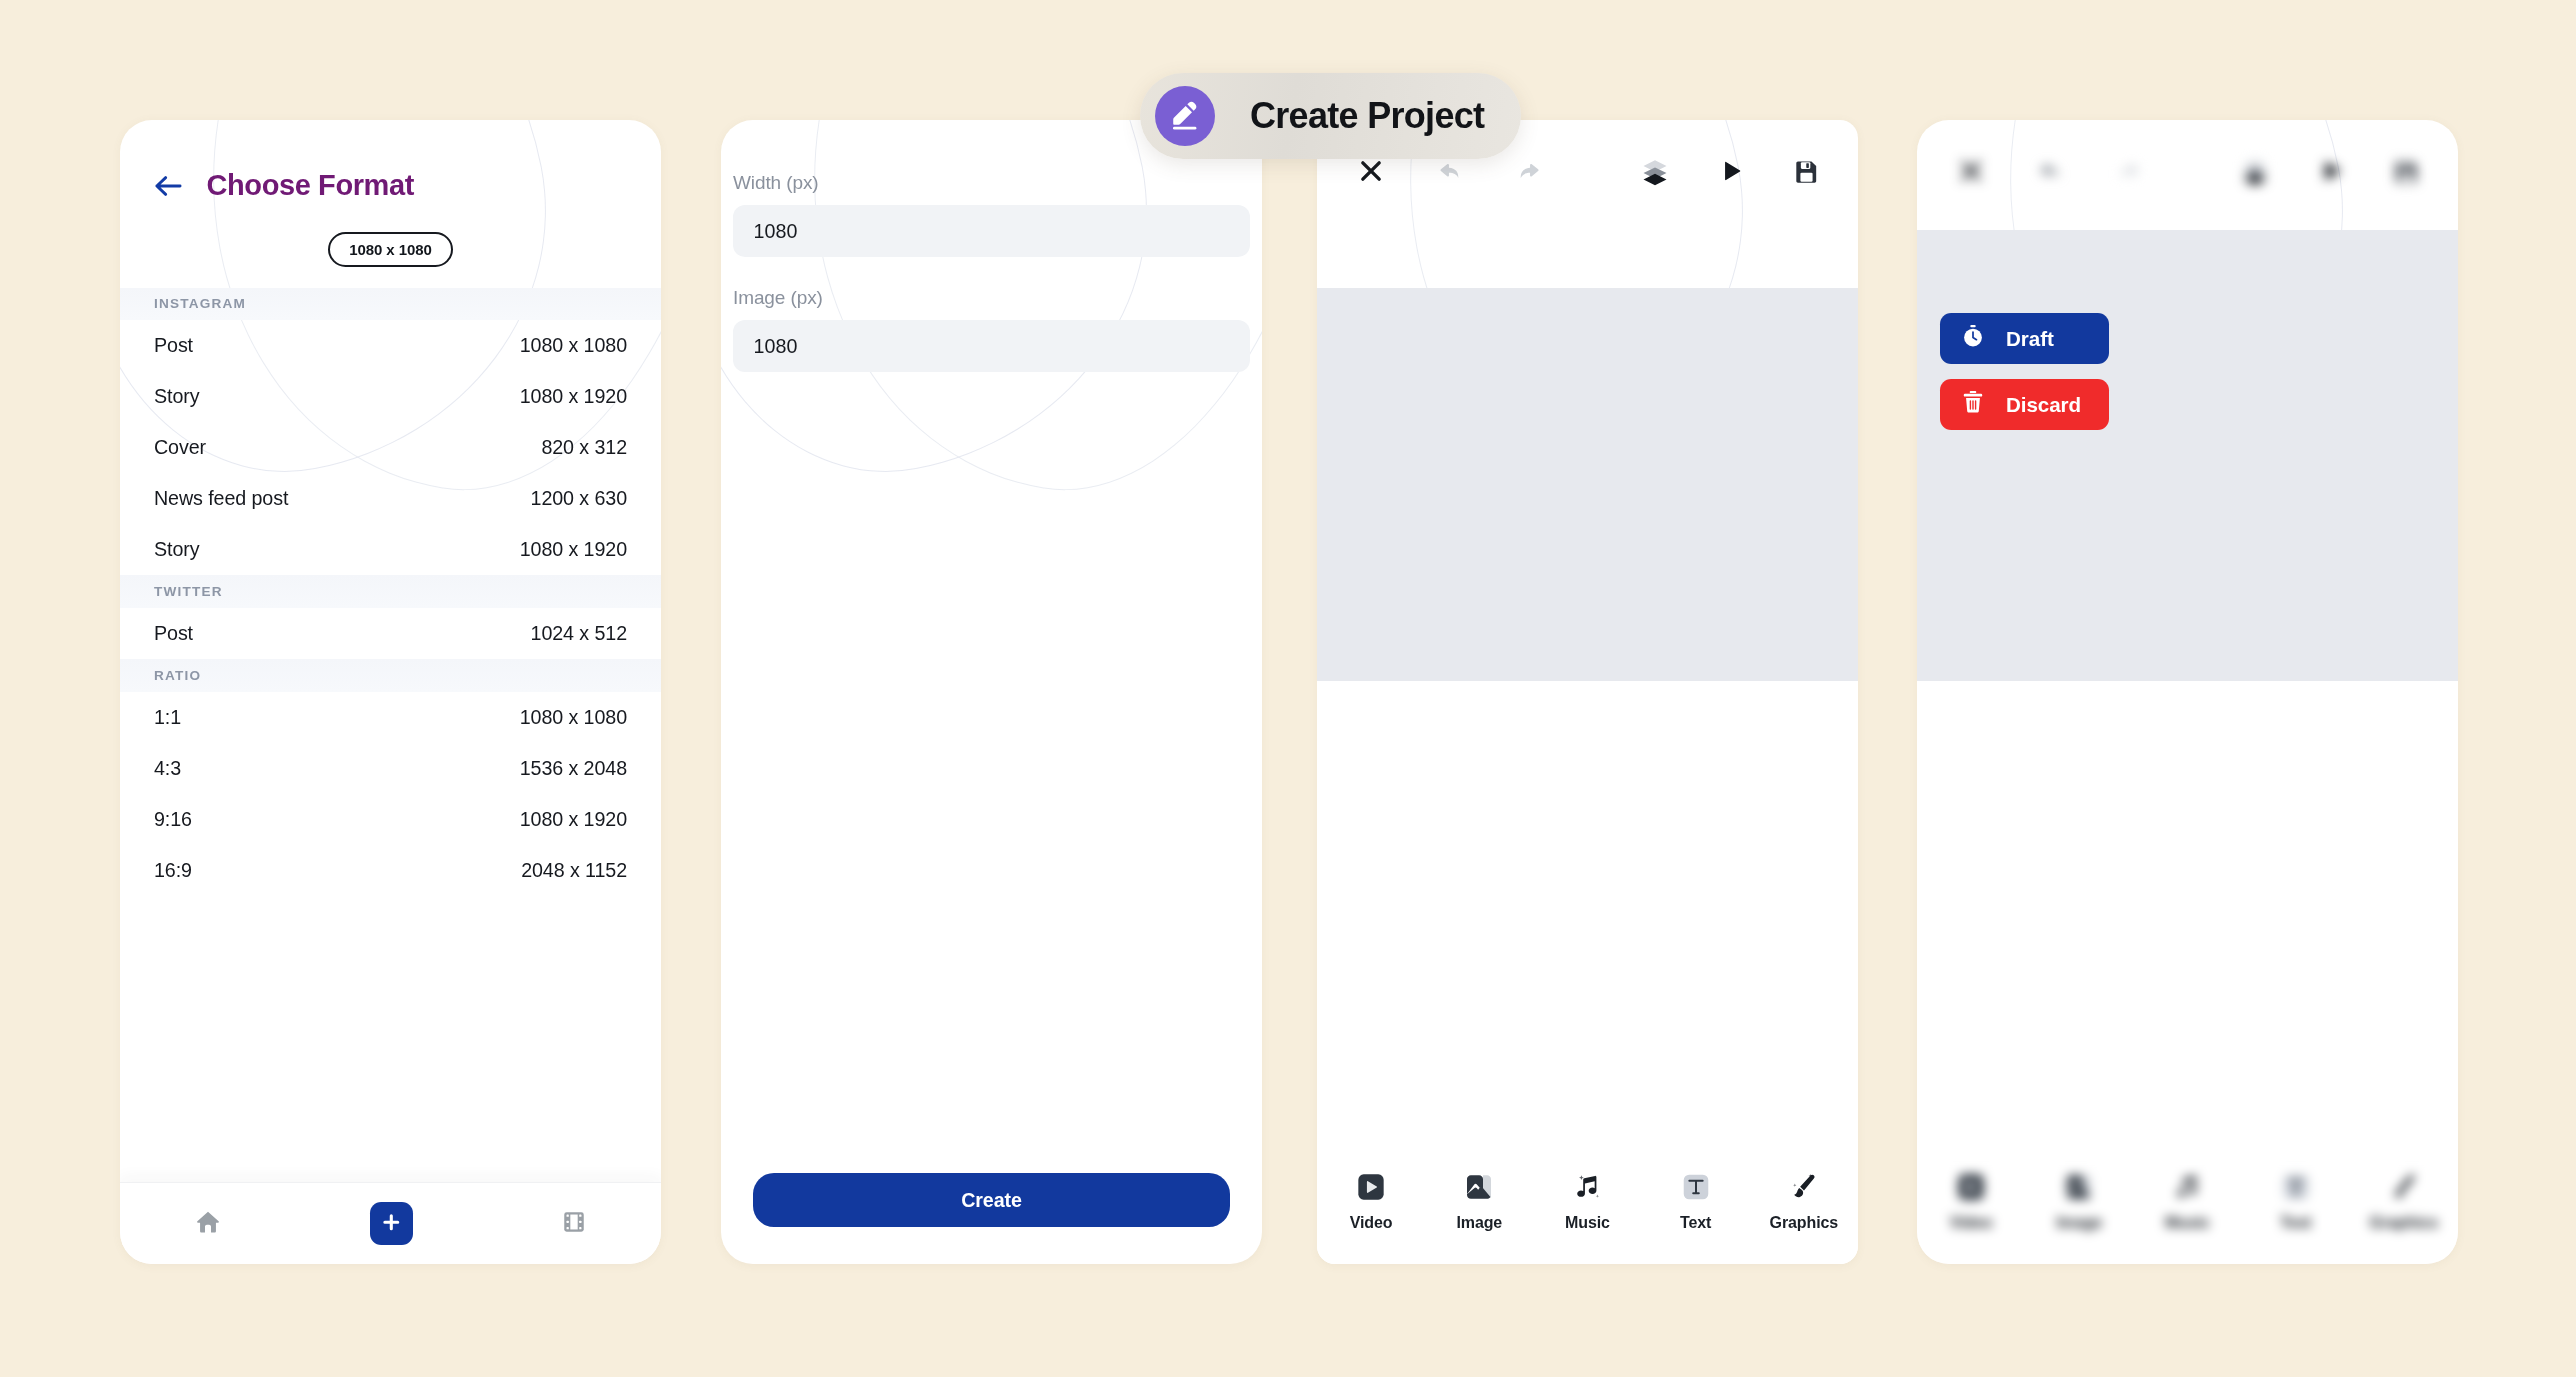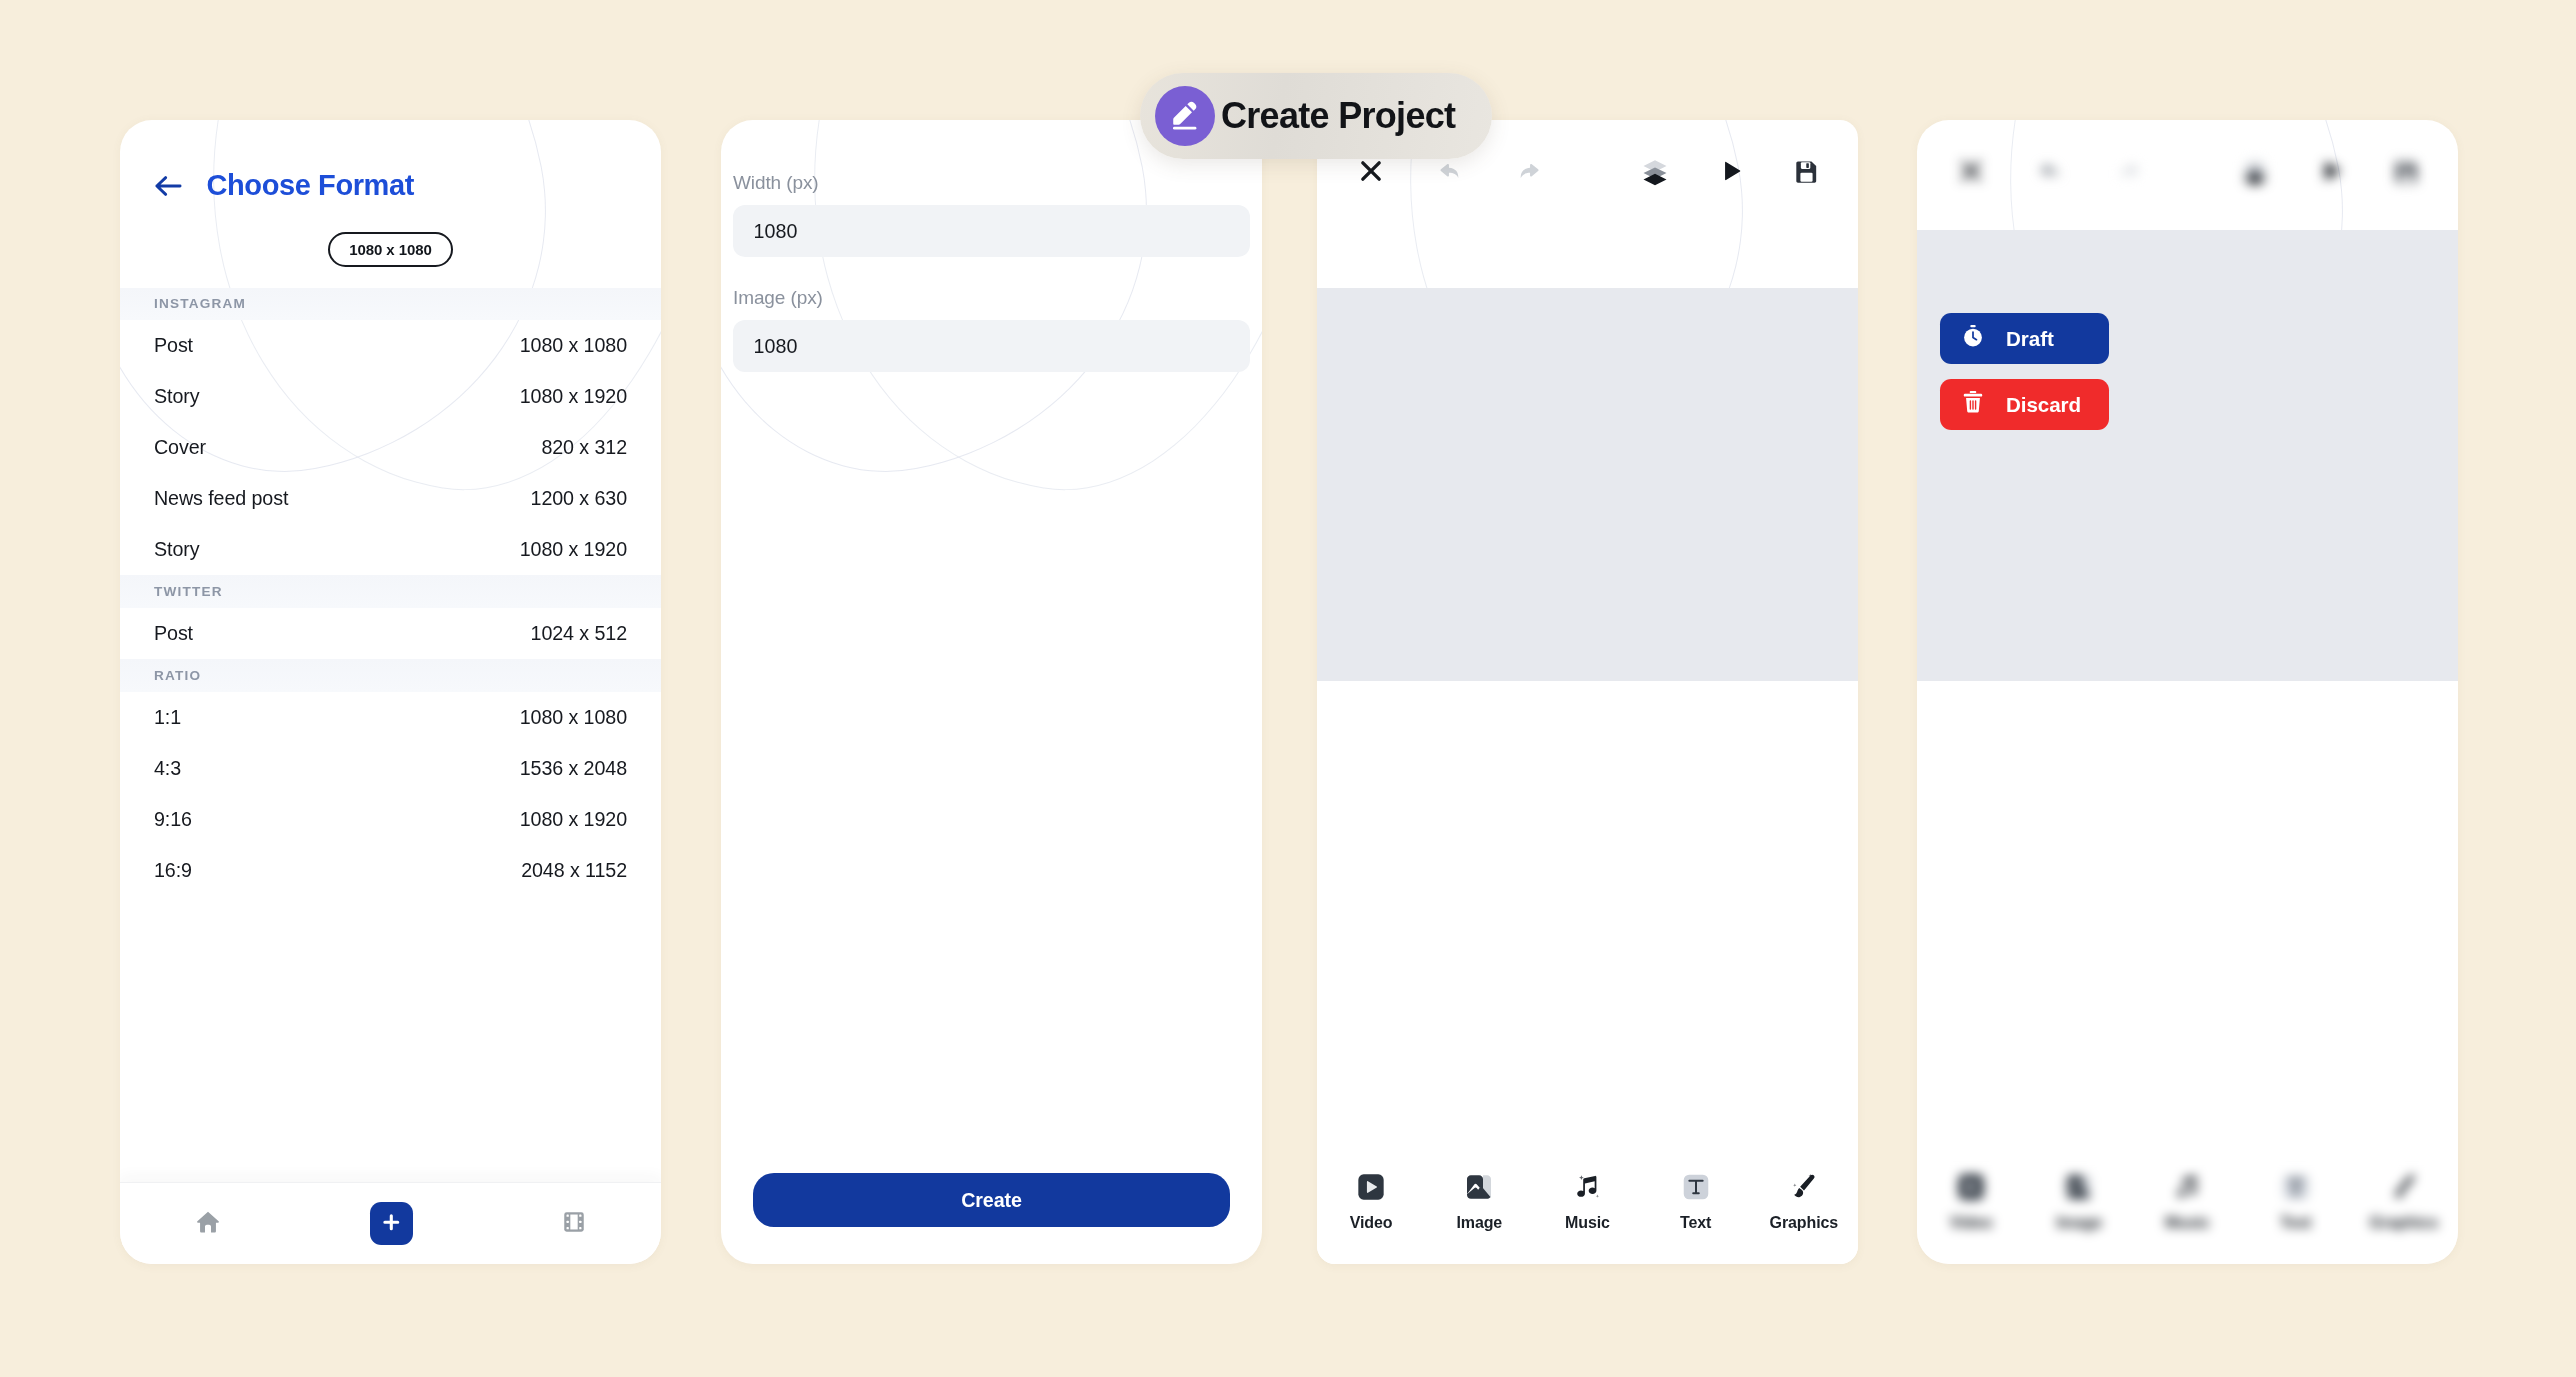--- a/index.html
+++ b/index.html
@@ -62,21 +62,21 @@
 
   
   .sheet-head {
     display: flex; align-items: center;
     gap: 22.5px;
     padding: 49px 0 0 32px;
   }
   .back-arrow { width: 32px; height: 26px; flex: none; cursor: pointer; }
   .sheet-title {
     font-size: 29px; font-weight: 700; letter-spacing: -0.4px;
-    color: #1d4ed8;
+    color: #701a75;
   }
 
   
   .pill-wrap { display:flex; justify-content:center; margin-top: 30px; }
   .size-pill {
     border: 2.3px solid #16191F;
     border-radius: 935px;
     padding: 6.6px 19px 7.5px;
     font-size: 15px; font-weight: 700; color: #12161C;
     letter-spacing: -0.1px;
@@ -193,21 +193,21 @@
     font-family: "Liberation Sans", sans-serif;
   }
   .btn-draft   { background: #12399E; }
   .btn-discard { background: #F02B2B; }
 
   
   .float-badge {
     position: absolute;
     left: 1140px; top: 73px;
     height: 86px;
-    display: flex; align-items: center; gap: 6px;
+    display: flex; align-items: center; gap: 35px;
     padding: 0 37px 0 15px;
     border-radius: 935px;
     background: linear-gradient(100deg, #E8E4DC 0%, #DFDCD6 40%, #E9E6E0 100%);
     box-shadow: 0 5.6px 20.6px rgba(90,80,60,0.13);
     z-index: 50;
   }
   .badge-icon {
     width: 60px; height: 60px; border-radius: 50%;
     background: #7A5FD3;
     display: flex; align-items: center; justify-content: center;

